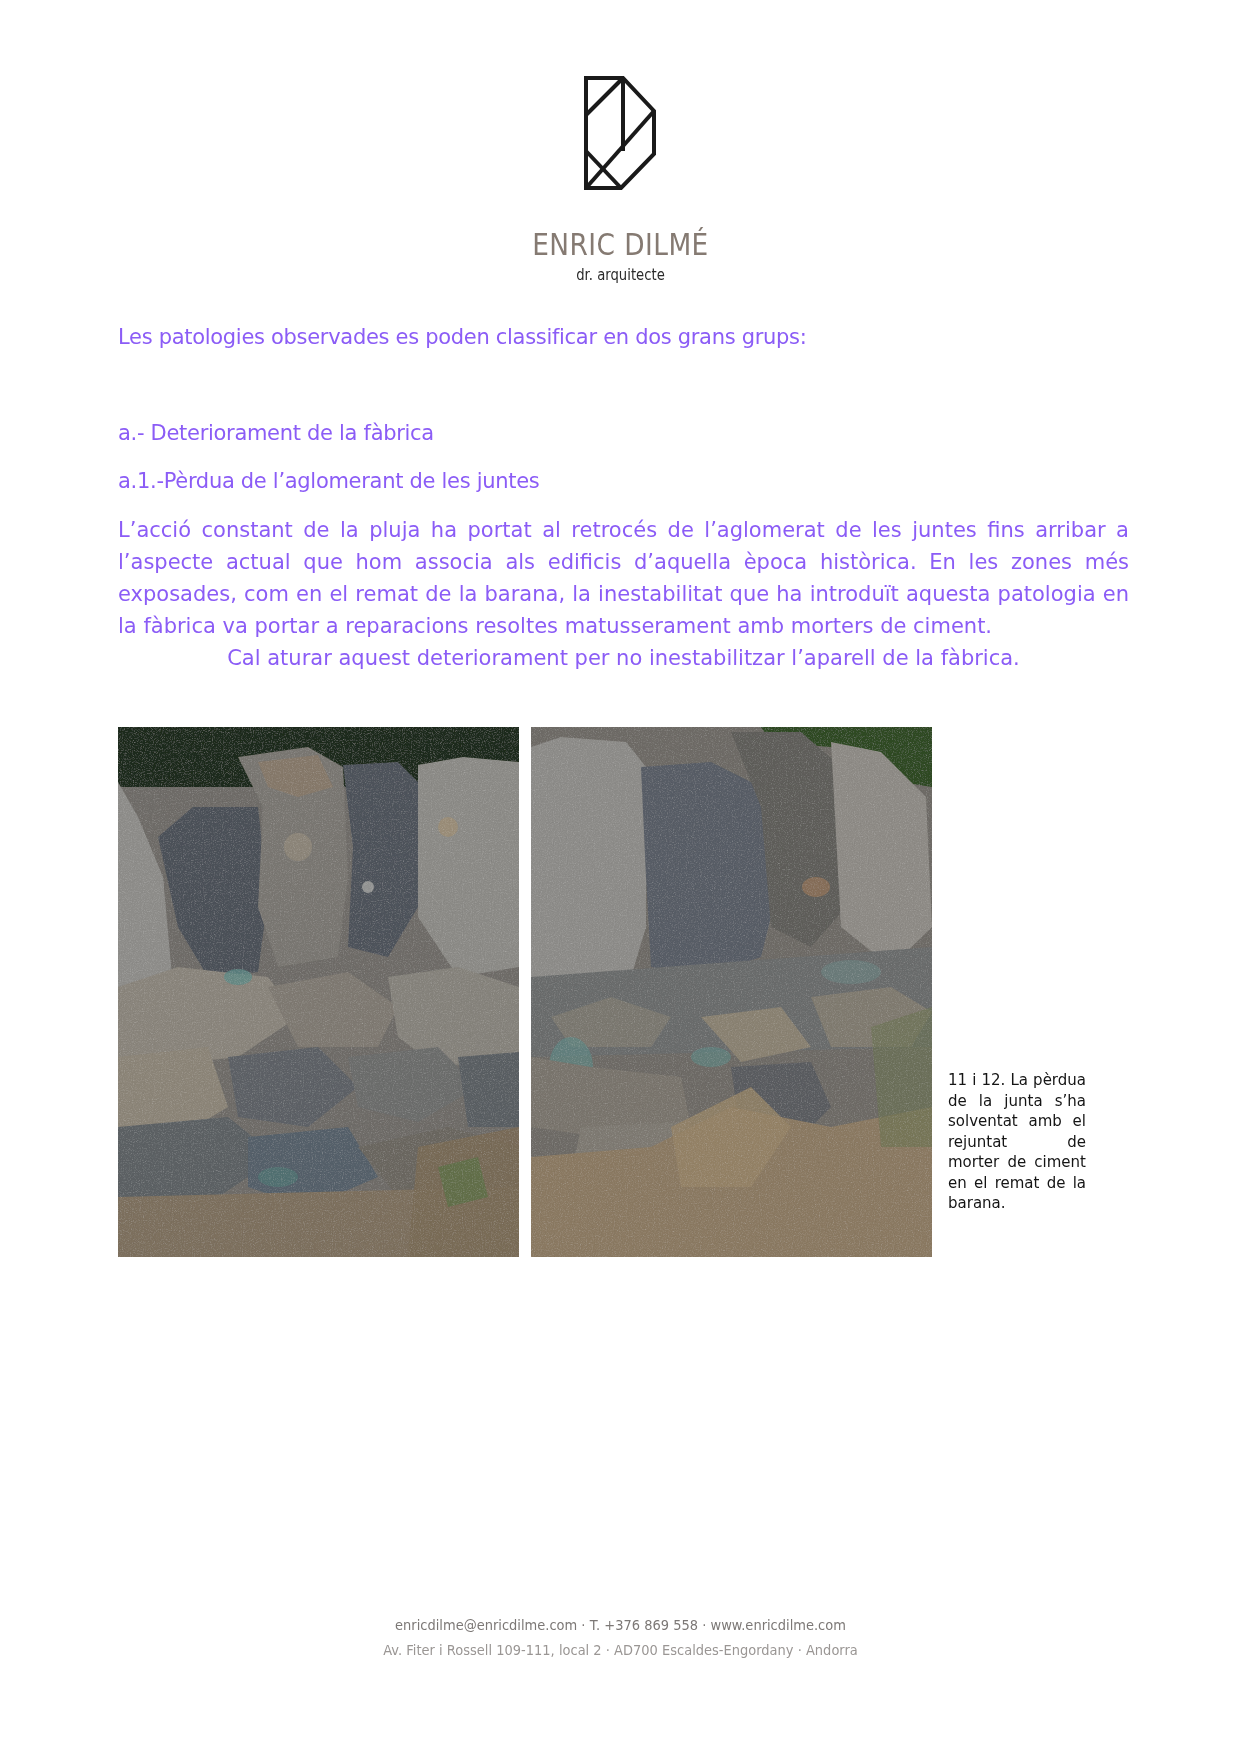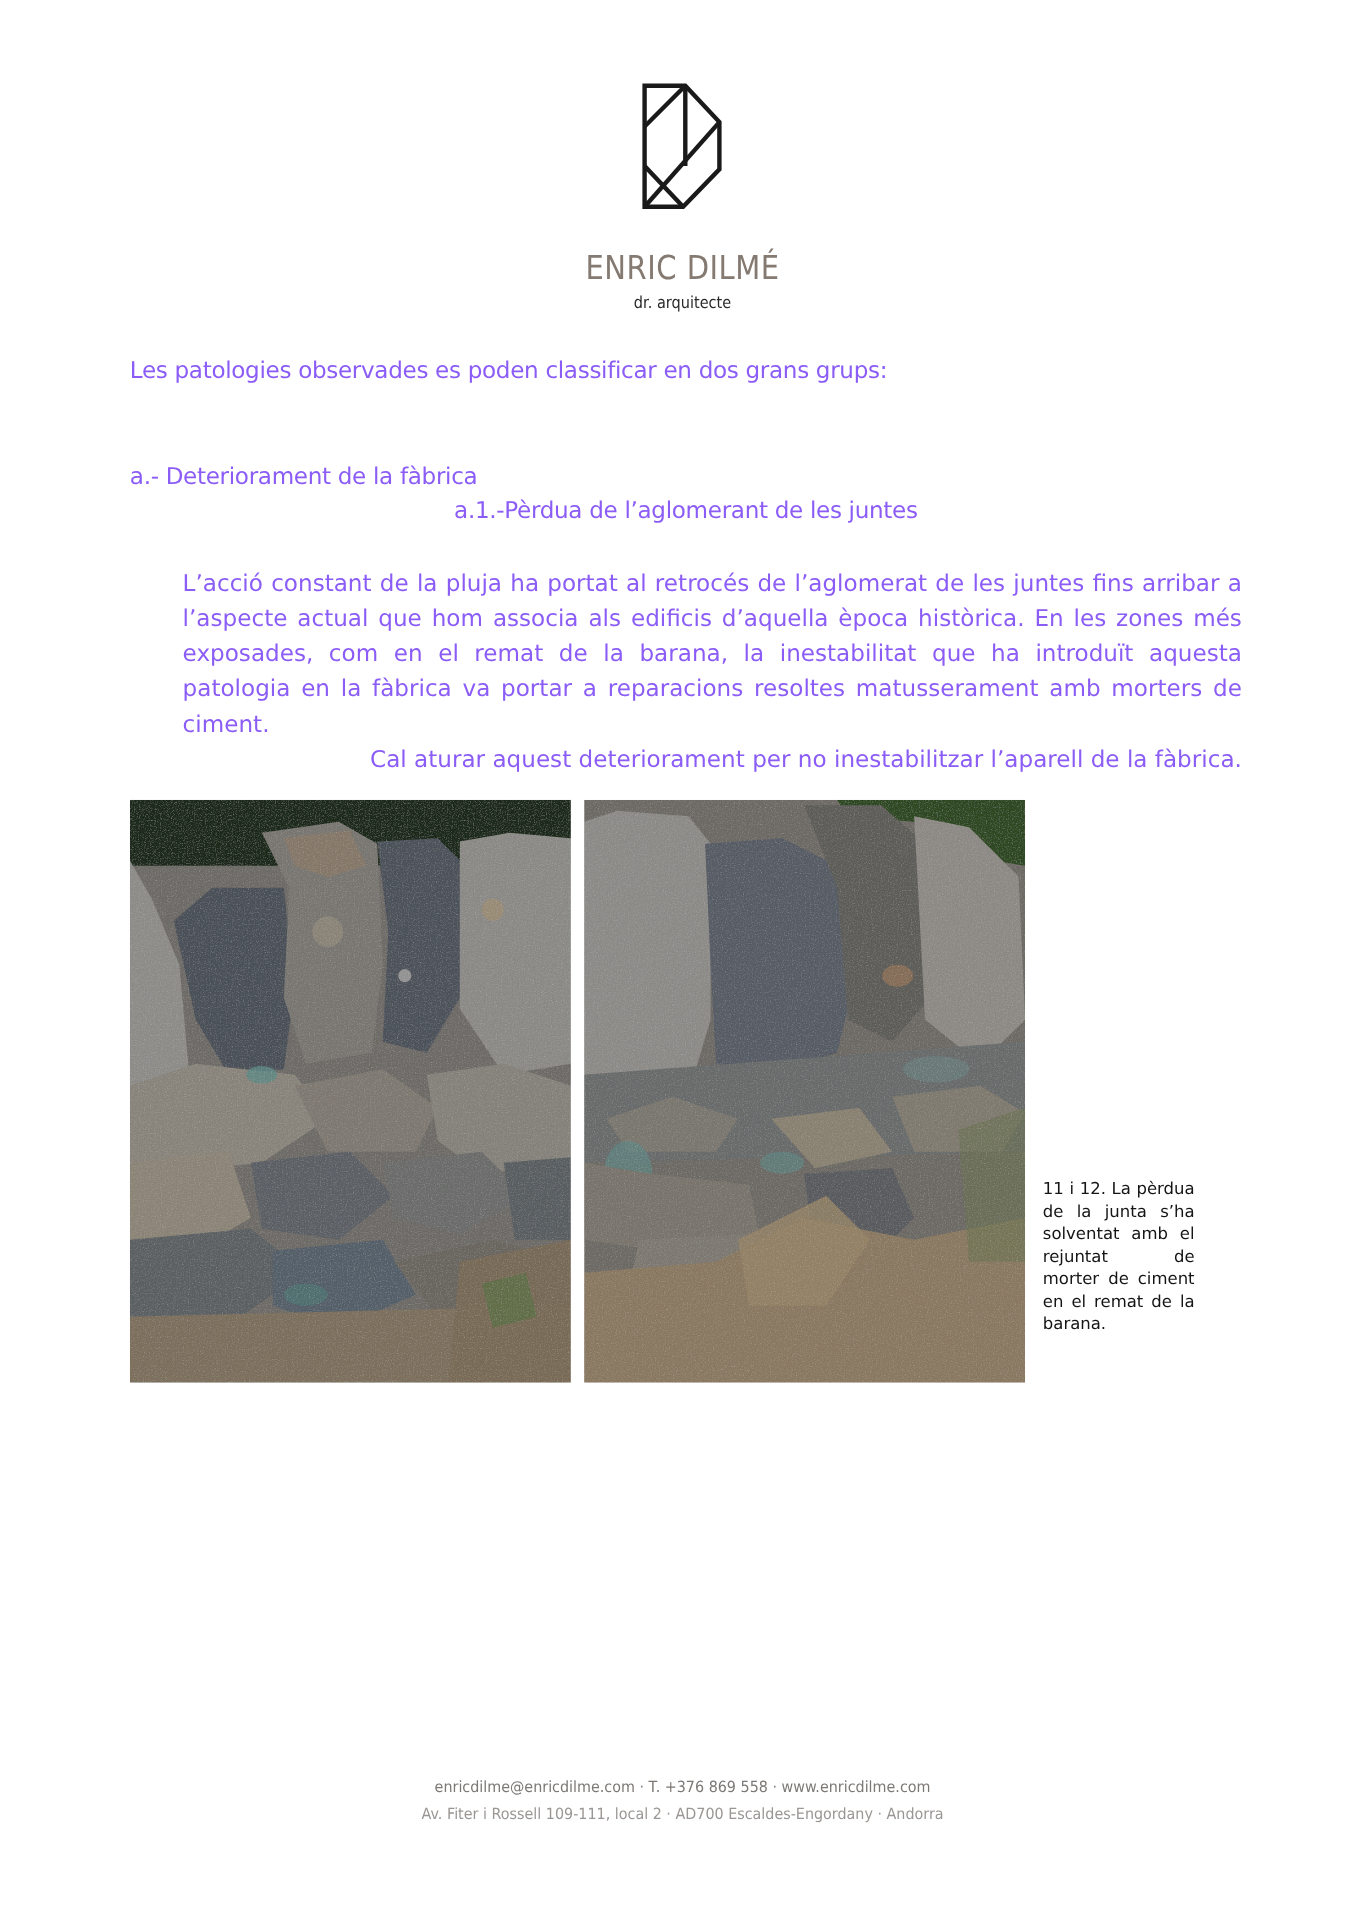--- a/index.html
+++ b/index.html
@@ -54,28 +54,28 @@
     left: 118px;
     width: 1011px;
     font-family: "DejaVu Sans", sans-serif;
     font-size: 21px;
     line-height: 32px;
     color: #8b5cf6;
     letter-spacing: -0.3px;
   }
   .intro { top: 321px; }
   .heading-a { top: 385px; margin-top: 32px; }
-  .heading-a1 { top: 448px; text-align: center; }
+  .heading-a1 { top: 465px; }
   .para {
     top: 514px;
     text-align: justify;
     letter-spacing: 0px;
   }
-  .para .p1 { display: block; margin-left: 48px; }
-  .para .p2 { display: block; text-align: right; }
+  .para .p1 { display: block; }
+  .para .p2 { display: block; text-align: center; }
   
   .photo {
     position: absolute;
     top: 727px;
     width: 401px;
     height: 530px;
     overflow: hidden;
   }
   .photo-1 { left: 118px; }
   .photo-2 { left: 531px; }

